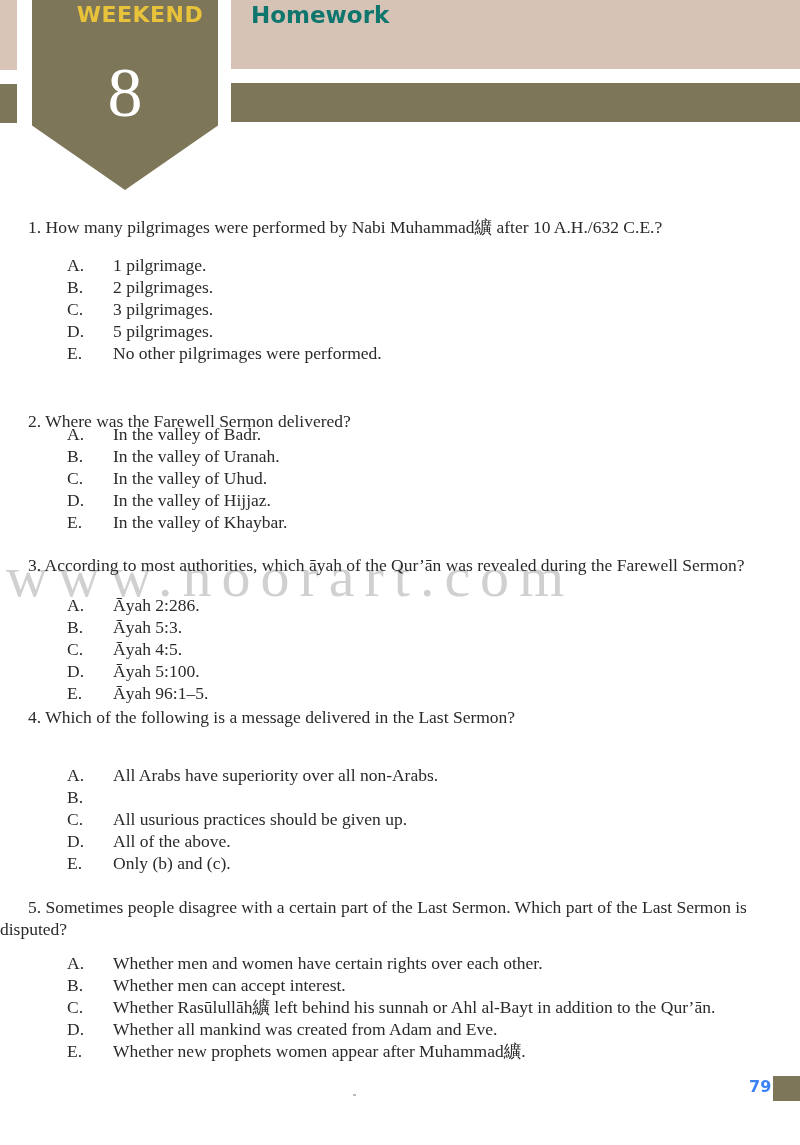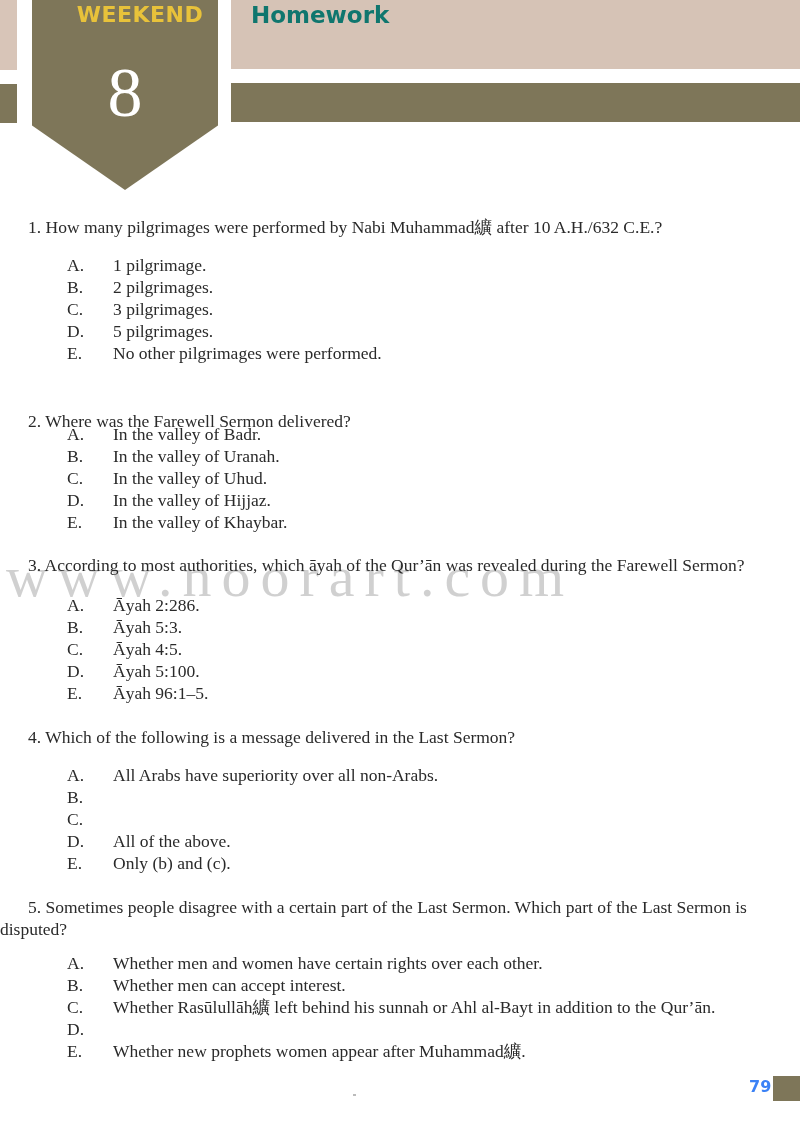--- a/index.html
+++ b/index.html
@@ -133,31 +133,32 @@
   <div class="opt">
       <span class="opt-letter">D.</span>
       <span class="opt-text">Āyah 5:100.</span>
     </div>
   <div class="opt">
       <span class="opt-letter">E.</span>
       <span class="opt-text">Āyah 96:1–5.</span>
     </div>
 </div>
 
-<div class="question" style="top:726px;">4. Which of the following is a message delivered in the Last Sermon?</div>
+<div class="question" style="top:706px;">4. Which of the following is a message delivered in the Last Sermon?</div>
 <div class="options" style="top:764px;">
   <div class="opt">
       <span class="opt-letter">A.</span>
       <span class="opt-text">All Arabs have superiority over all non-Arabs.</span>
     </div>
   <div class="opt">
       <span class="opt-letter">B.</span>
     </div>
   <div class="opt">
       <span class="opt-letter">C.</span>
+      <span class="opt-text">All usurious practices should be given up.</span>
     </div>
   <div class="opt">
       <span class="opt-letter">D.</span>
       <span class="opt-text">All of the above.</span>
     </div>
   <div class="opt">
       <span class="opt-letter">E.</span>
       <span class="opt-text">Only (b) and (c).</span>
     </div>
 </div>
@@ -171,20 +172,21 @@
   <div class="opt">
       <span class="opt-letter">B.</span>
       <span class="opt-text">Whether men can accept interest.</span>
     </div>
   <div class="opt">
       <span class="opt-letter">C.</span>
       <span class="opt-text">Whether Rasūlullāh纊 left behind his sunnah or Ahl al-Bayt in addition to the Qur’ān.</span>
     </div>
   <div class="opt">
       <span class="opt-letter">D.</span>
+      <span class="opt-text">Whether all mankind was created from Adam and Eve.</span>
     </div>
   <div class="opt">
       <span class="opt-letter">E.</span>
       <span class="opt-text">Whether new prophets women appear after Muhammad纊.</span>
     </div>
 </div>
 
 <div class="scan-dot"></div>
 <div class="page-number">79</div>
 <div class="page-tab"></div>

